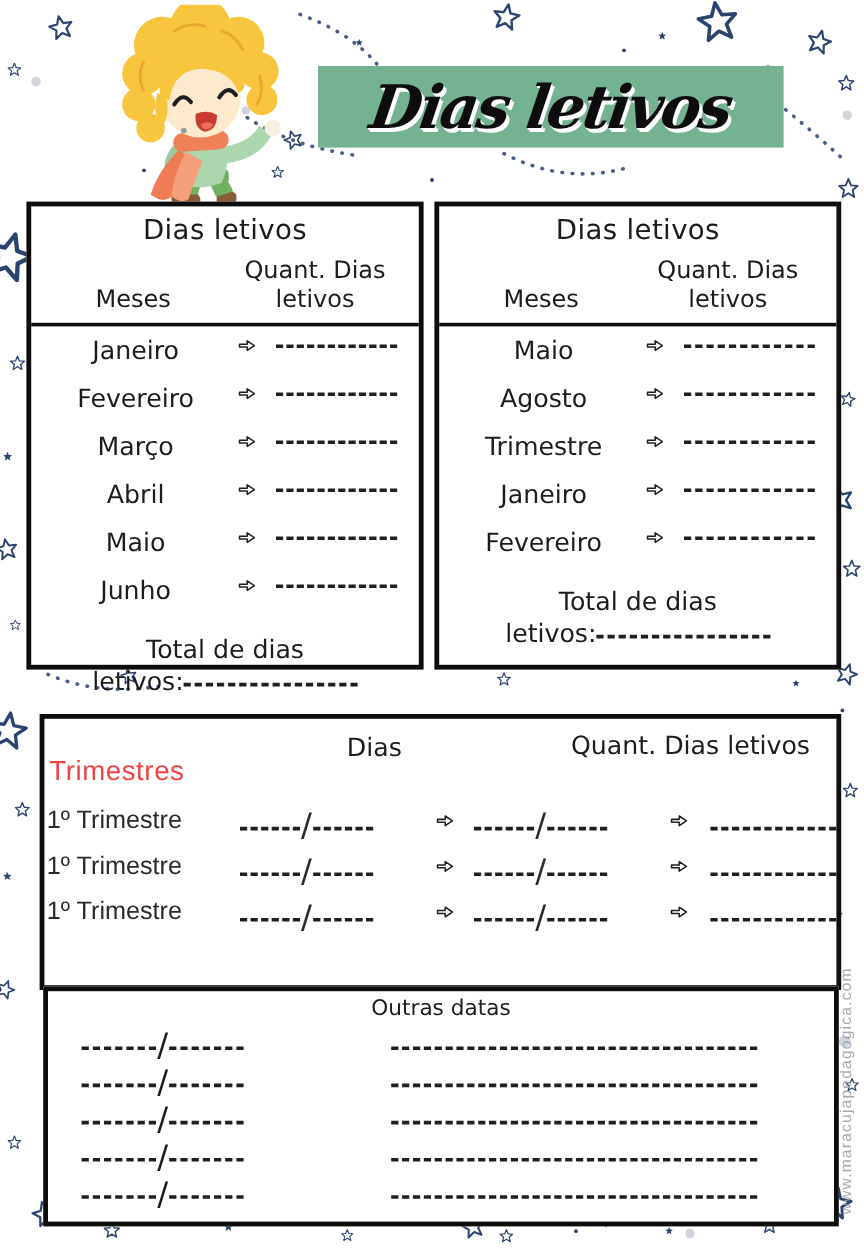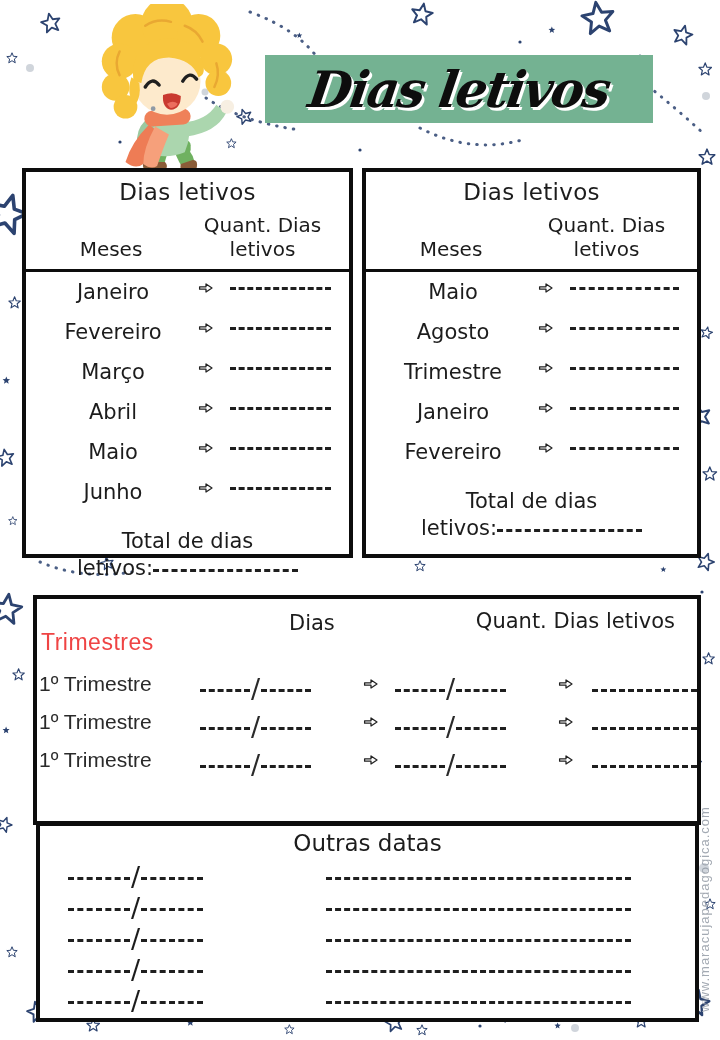--- a/index.html
+++ b/index.html
@@ -46,21 +46,21 @@
   .slash{font-style:normal;font-weight:normal;font-size:27px;line-height:20px;margin:0 1px;
          font-family:"DejaVu Sans",sans-serif;}
   .tri-row .dateblank{margin-left:28px;}
   .tri-row .arrow{margin:0 0 8px 16px;}
   .tri-row .dateblank + .arrow{margin-left:52px;}
   .tri-row .d2{margin-left:16px;}
   .tri-row .qdash{width:120px;margin-left:18px;margin-bottom:7px;}
 
   
   .box-out{left:36px;top:822px;width:663px;height:200px;}
-  .out-title{text-align:center;font-size:23px;margin-top:4px;}
+  .out-title{text-align:center;font-size:18px;margin-top:4px;}
   .out-row{display:flex;align-items:flex-end;height:31px;padding:0 28px;}
   .out-row .dateblank .dash{width:62px;}
   .out-row .longdash{width:305px;margin-left:auto;margin-right:36px;margin-bottom:7px;}
 
   .watermark{position:absolute;left:697px;top:772px;height:240px;
              writing-mode:vertical-rl;transform:rotate(180deg);
              font-family:"Liberation Sans",sans-serif;font-size:13px;color:#9aa1ab;
              letter-spacing:1px;opacity:.9;}
 </style>
 </head>

